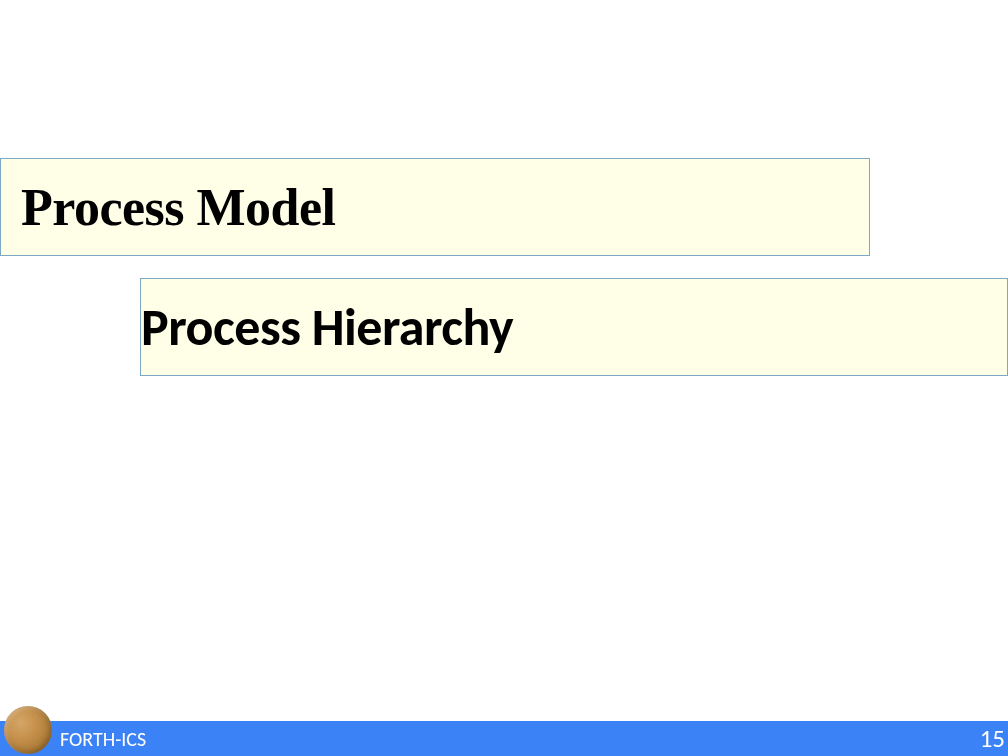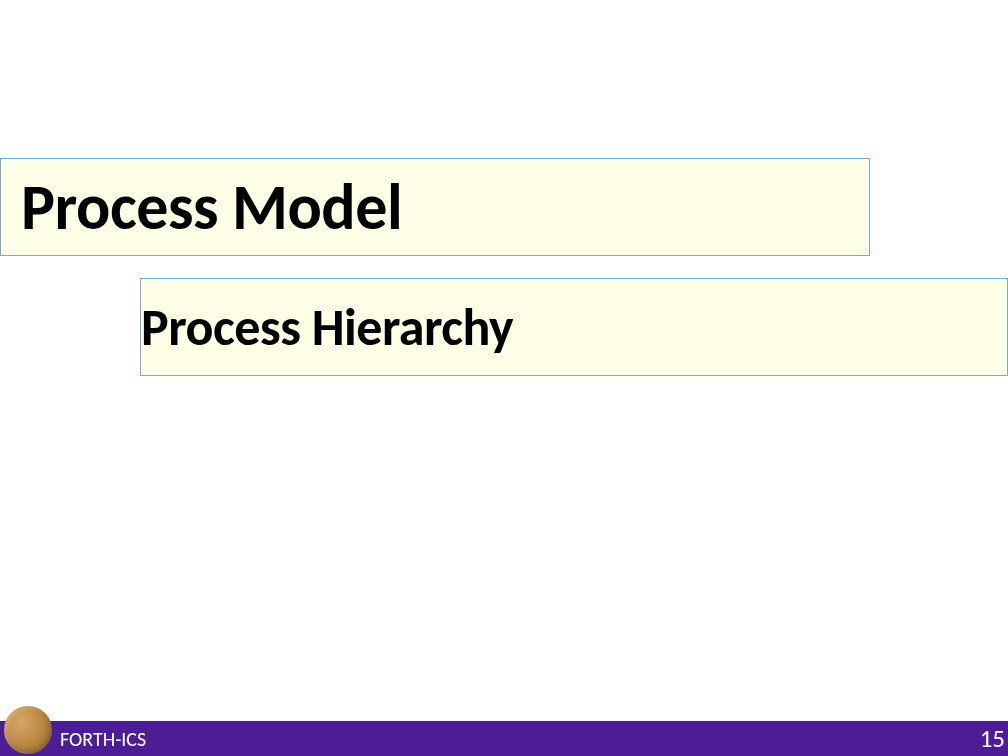--- a/index.html
+++ b/index.html
@@ -21,24 +21,25 @@
       left: 0;
       width: 870px;
       height: 98px;
       background: #ffffe8;
       border: 1px solid #7da9c4;
       display: flex;
       align-items: center;
       padding-left: 20px;
     }
     .title-text {
-      font-size: 64px;
+      font-size: 52px;
       font-weight: bold;
       color: #000000;
       letter-spacing: -0.5px;
+      font-family: Liberation Serif, serif;
     }
     .subtitle-box {
       position: absolute;
       top: 278px;
       left: 140px;
       width: 868px;
       height: 98px;
       background: #ffffe8;
       border: 1px solid #7da9c4;
       display: flex;
@@ -49,21 +50,21 @@
       font-weight: bold;
       color: #000000;
       letter-spacing: -0.5px;
     }
     .footer-bar {
       position: absolute;
       bottom: 0;
       left: 0;
       width: 1008px;
       height: 35px;
-      background: #4c1d95;
+      background: #3b82f6;
       display: flex;
       align-items: center;
     }
     .logo {
       position: absolute;
       bottom: 2px;
       left: 4px;
       width: 48px;
       height: 48px;
       border-radius: 50%;

